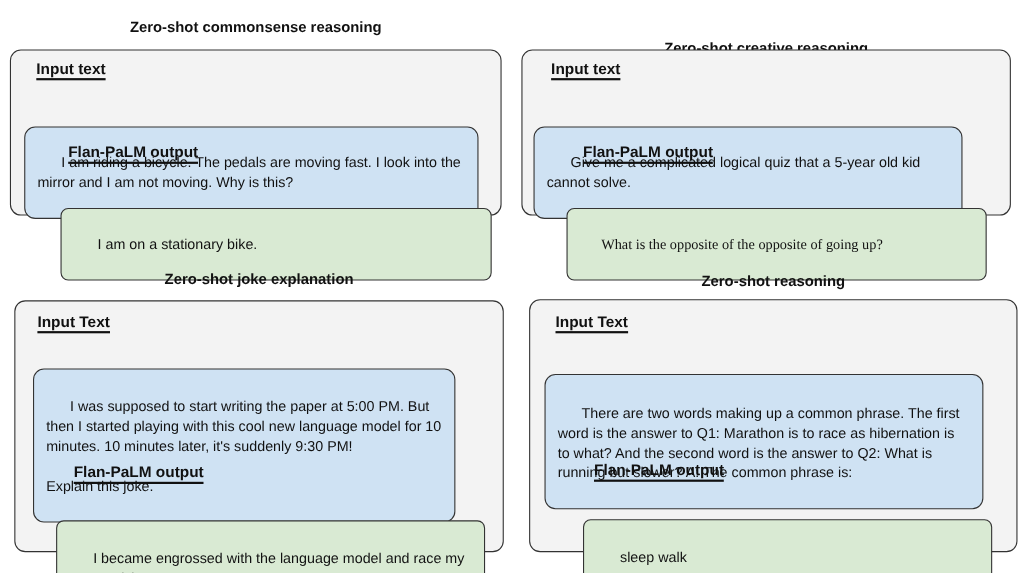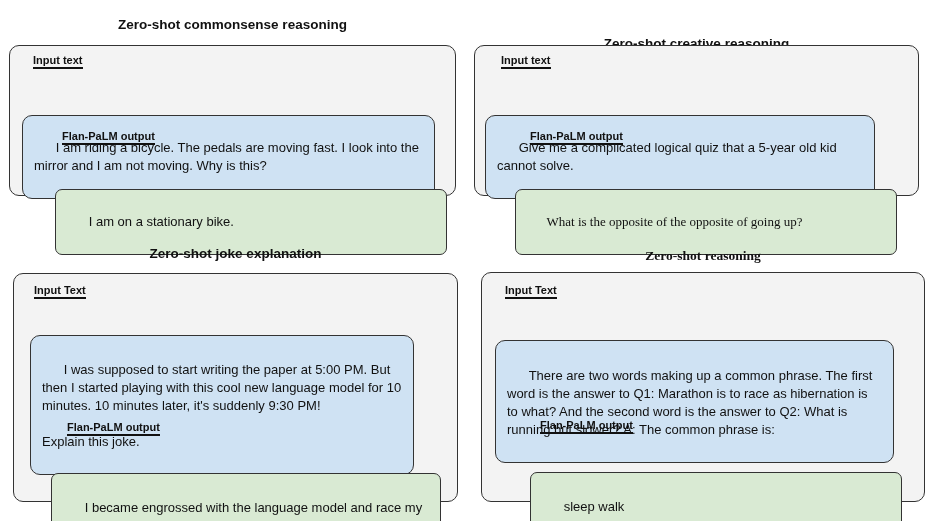--- a/index.html
+++ b/index.html
@@ -26,21 +26,21 @@
   }
   .panel {
     position: absolute;
     background: #f3f3f3;
     border: 1.4px solid #333333;
     border-radius: 10px;
     box-sizing: border-box;
   }
   .label {
     position: absolute;
-    font-size: 11px;
+    font-size: 14px;
     font-weight: 700;
     color: #111111;
     border-bottom: 2px solid #111111;
     padding-bottom: 1px;
     white-space: nowrap;
   }
   .bubble {
     position: absolute;
     border: 1.4px solid #333333;
     box-sizing: border-box;
@@ -71,21 +71,21 @@
 
   
   .t3 { left: 13px;  top: 246px; width: 445px; }
   .p3 { left: 13px;  top: 273px; width: 445px; height: 229px; }
   .p3 .in-label  { left: 20px; top: 10px; }
   .p3 .blue      { left: 16px; top: 29px;  width: 384px; min-height: 111px; padding-top: 7px; }
   .p3 .out-label { left: 53px; top: 147px; }
   .p3 .green     { left: 37px; top: 167px; width: 390px; min-height: 53px; padding-top: 7px; }
 
   
-  .t4 { left: 481px; top: 248px; width: 444px; font-family: Liberation Serif, serif; }
+  .t4 { left: 481px; top: 248px; width: 444px; }
   .p4 { left: 481px; top: 272px; width: 444px; height: 230px; }
   .p4 .in-label  { left: 23px; top: 11px; }
   .p4 .blue      { left: 13px; top: 35px;  width: 399px; min-height: 96px; padding-top: 8px; }
   .p4 .out-label { left: 58px; top: 146px; }
   .p4 .green     { left: 48px; top: 167px; width: 372px; min-height: 32px; padding-top: 7px; }
 </style>
 </head>
 <body>
 
 <div class="canvas">

